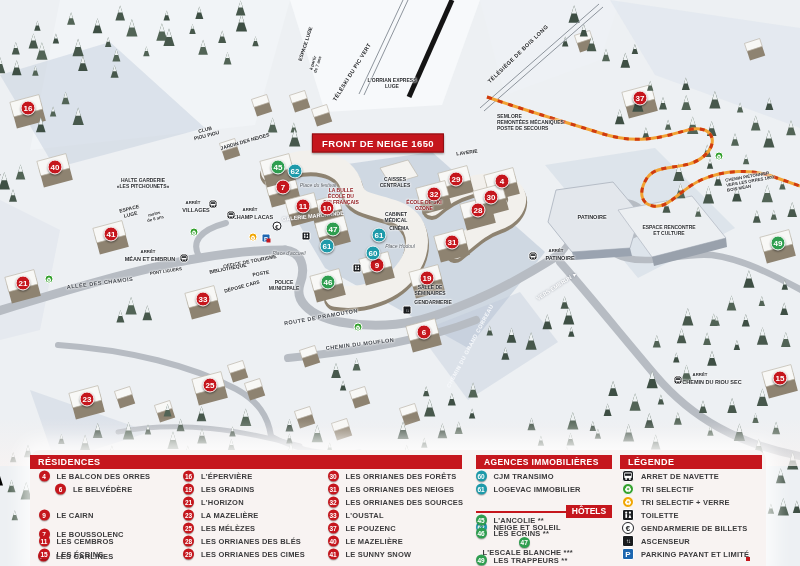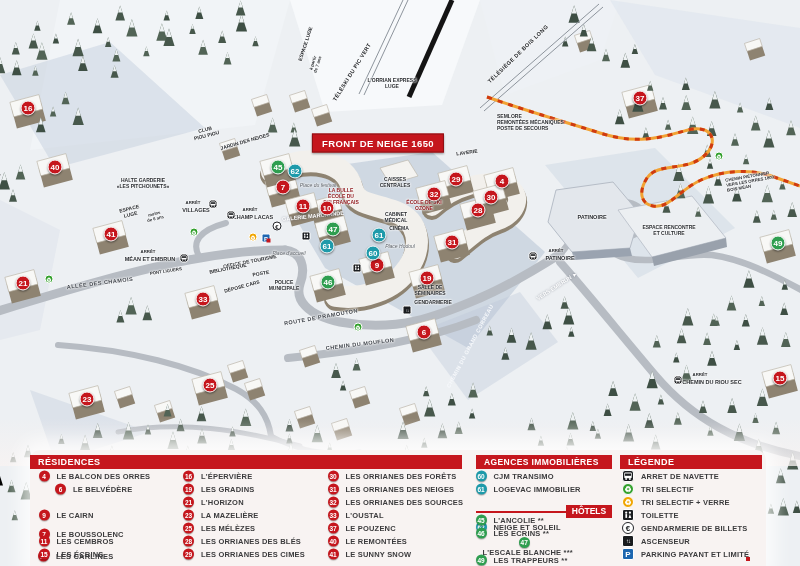--- a/index.html
+++ b/index.html
@@ -1229,21 +1229,21 @@
         <div class="prow" style="left: 297.5px; top: 65px;">
           <span class="num" style="background: rgb(197, 22, 29);">33</span>
           <span class="plbl">L'OUSTAL</span>
         </div>
         <div class="prow" style="left: 297.5px; top: 78px;">
           <span class="num" style="background: rgb(197, 22, 29);">37</span>
           <span class="plbl">LE POUZENC</span>
         </div>
         <div class="prow" style="left: 297.5px; top: 91px;">
           <span class="num" style="background: rgb(197, 22, 29);">40</span>
-          <span class="plbl">LE REMONTÉES</span>
+          <span class="plbl">LE MAZELIÈRE</span>
         </div>
         <div class="prow" style="left: 297.5px; top: 104px;">
           <span class="num" style="background: rgb(197, 22, 29);">41</span>
           <span class="plbl">LE SUNNY SNOW</span>
         </div>
         <div class="prow" style="left: 445.5px; top: 26px;">
           <span class="num" style="background: rgb(30, 154, 170);">60</span>
           <span class="plbl">CJM TRANSIMO</span>
         </div>
         <div class="prow" style="left: 445.5px; top: 39px;">

